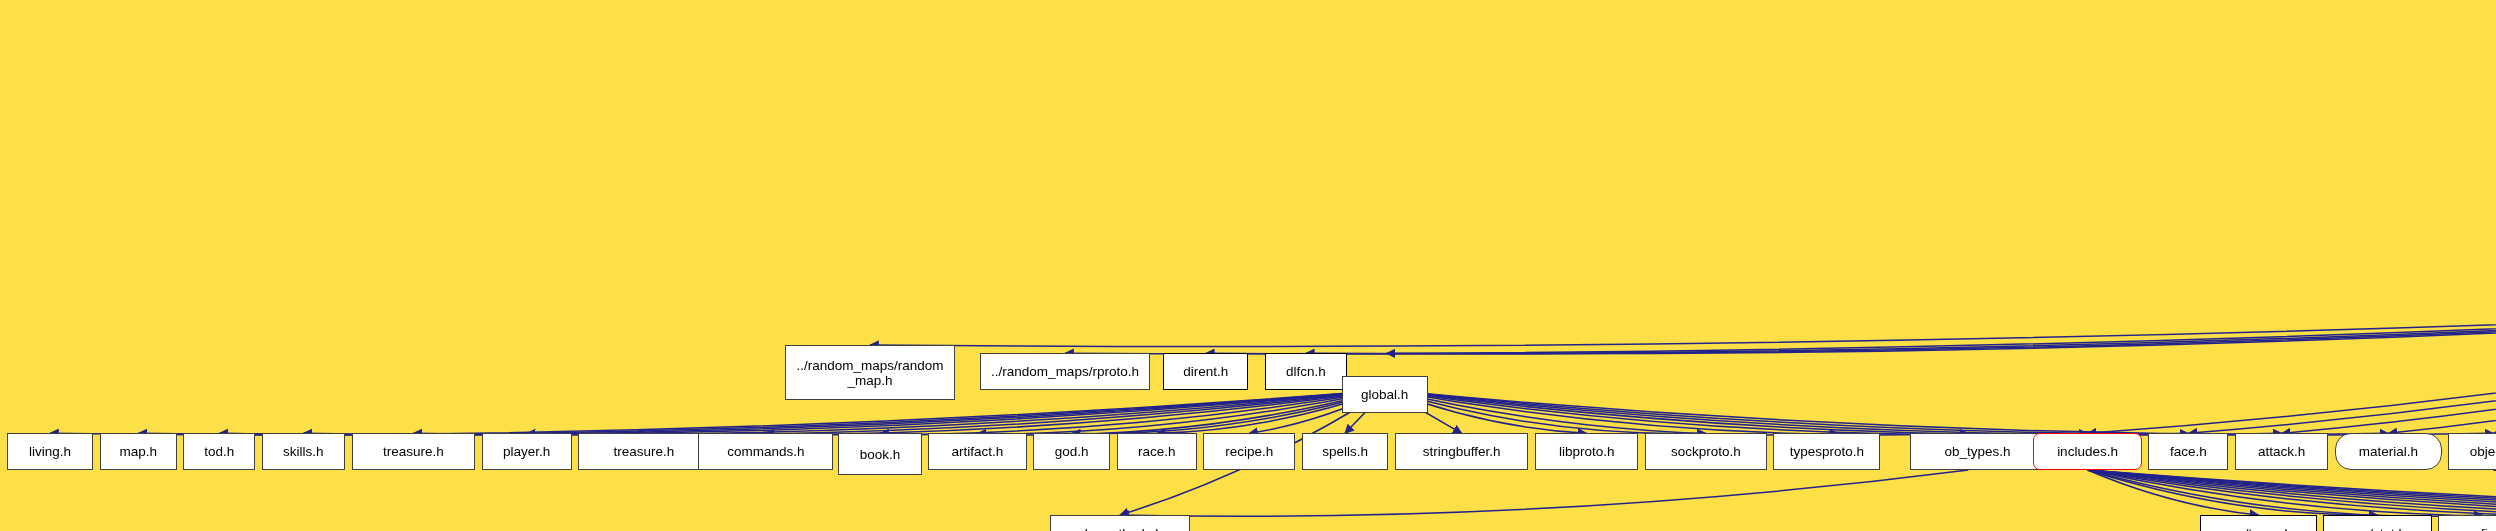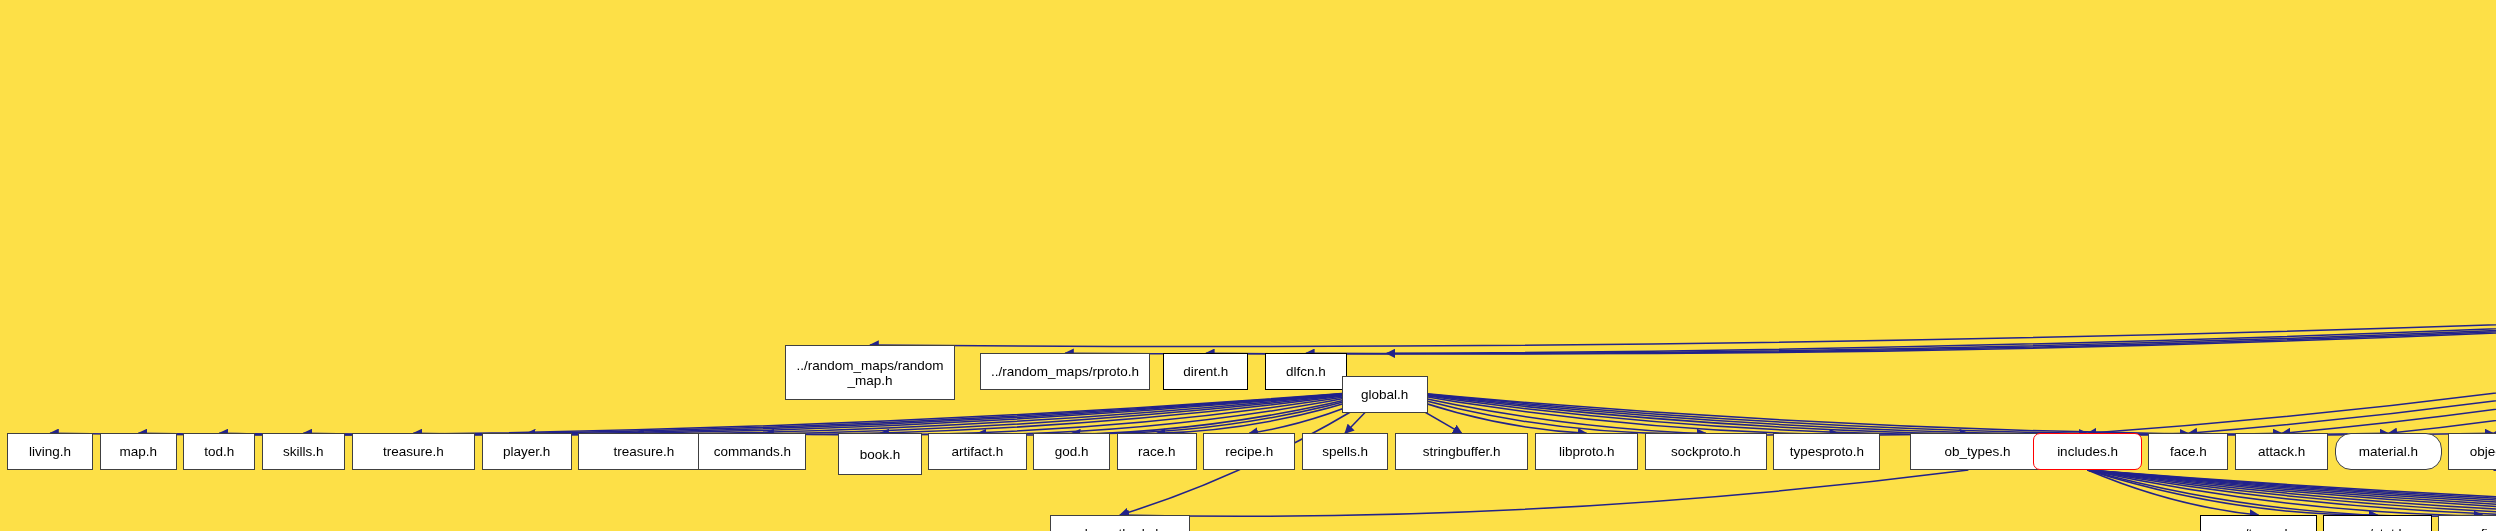--- a/index.html
+++ b/index.html
@@ -115,21 +115,21 @@
       <div class="node light" style="left: 1163.36px; top: 353.34px; width: 85.0017px; height: 36.6674px;">dirent.h</div>
       <div class="node light" style="left: 1265.03px; top: 353.34px; width: 81.6683px; height: 36.6674px;">dlfcn.h</div>
       <div class="node solid" style="left: 1341.69px; top: 353.34px; width: 86px; height: 36.6674px; margin-top: 23px;">global.h</div>
       <div class="node solid" style="left: 6.6668px; top: 433.342px; width: 86.6684px; height: 36.6674px;">living.h</div>
       <div class="node solid" style="left: 100.002px; top: 433.342px; width: 76.6682px; height: 36.6674px;">map.h</div>
       <div class="node solid" style="left: 183.337px; top: 433.342px; width: 71.6681px; height: 36.6674px;">tod.h</div>
       <div class="node solid" style="left: 261.672px; top: 433.342px; width: 83.335px; height: 36.6674px;">skills.h</div>
       <div class="node solid" style="left: 351.674px; top: 433.342px; width: 123.336px; height: 36.6674px;">treasure.h</div>
       <div class="node solid" style="left: 481.676px; top: 433.342px; width: 90.0018px; height: 36.6674px;">player.h</div>
       <div class="node solid" style="left: 578.345px; top: 433.342px; width: 131px; height: 36.6674px;">treasure.h</div>
-      <div class="node solid" style="left: 698.347px; top: 433.342px; width: 108px; height: 36.6674px;">commands.h</div>
+      <div class="node solid" style="left: 698.347px; top: 433.342px; width: 135px; height: 36.6674px;">commands.h</div>
       <div class="node solid" style="left: 838.35px; top: 433.342px; width: 83.335px; height: 42px;">book.h</div>
       <div class="node solid" style="left: 928.352px; top: 433.342px; width: 98.3353px; height: 36.6674px;">artifact.h</div>
       <div class="node solid" style="left: 1033.35px; top: 433.342px; width: 76.6682px; height: 36.6674px;">god.h</div>
       <div class="node solid" style="left: 1116.69px; top: 433.342px; width: 80.0016px; height: 36.6674px;">race.h</div>
       <div class="node solid" style="left: 1203.36px; top: 433.342px; width: 91.6685px; height: 36.6674px;">recipe.h</div>
       <div class="node solid" style="left: 1301.69px; top: 433.342px; width: 86.6684px; height: 36.6674px;">spells.h</div>
       <div class="node solid" style="left: 1395.03px; top: 433.342px; width: 133.336px; height: 36.6674px;">stringbuffer.h</div>
       <div class="node solid" style="left: 1535.03px; top: 433.342px; width: 103.335px; height: 36.6674px;">libproto.h</div>
       <div class="node solid" style="left: 1645.03px; top: 433.342px; width: 121.669px; height: 36.6674px;">sockproto.h</div>
       <div class="node solid" style="left: 1773.37px; top: 433.342px; width: 107px; height: 36.6674px;">typesproto.h</div>

